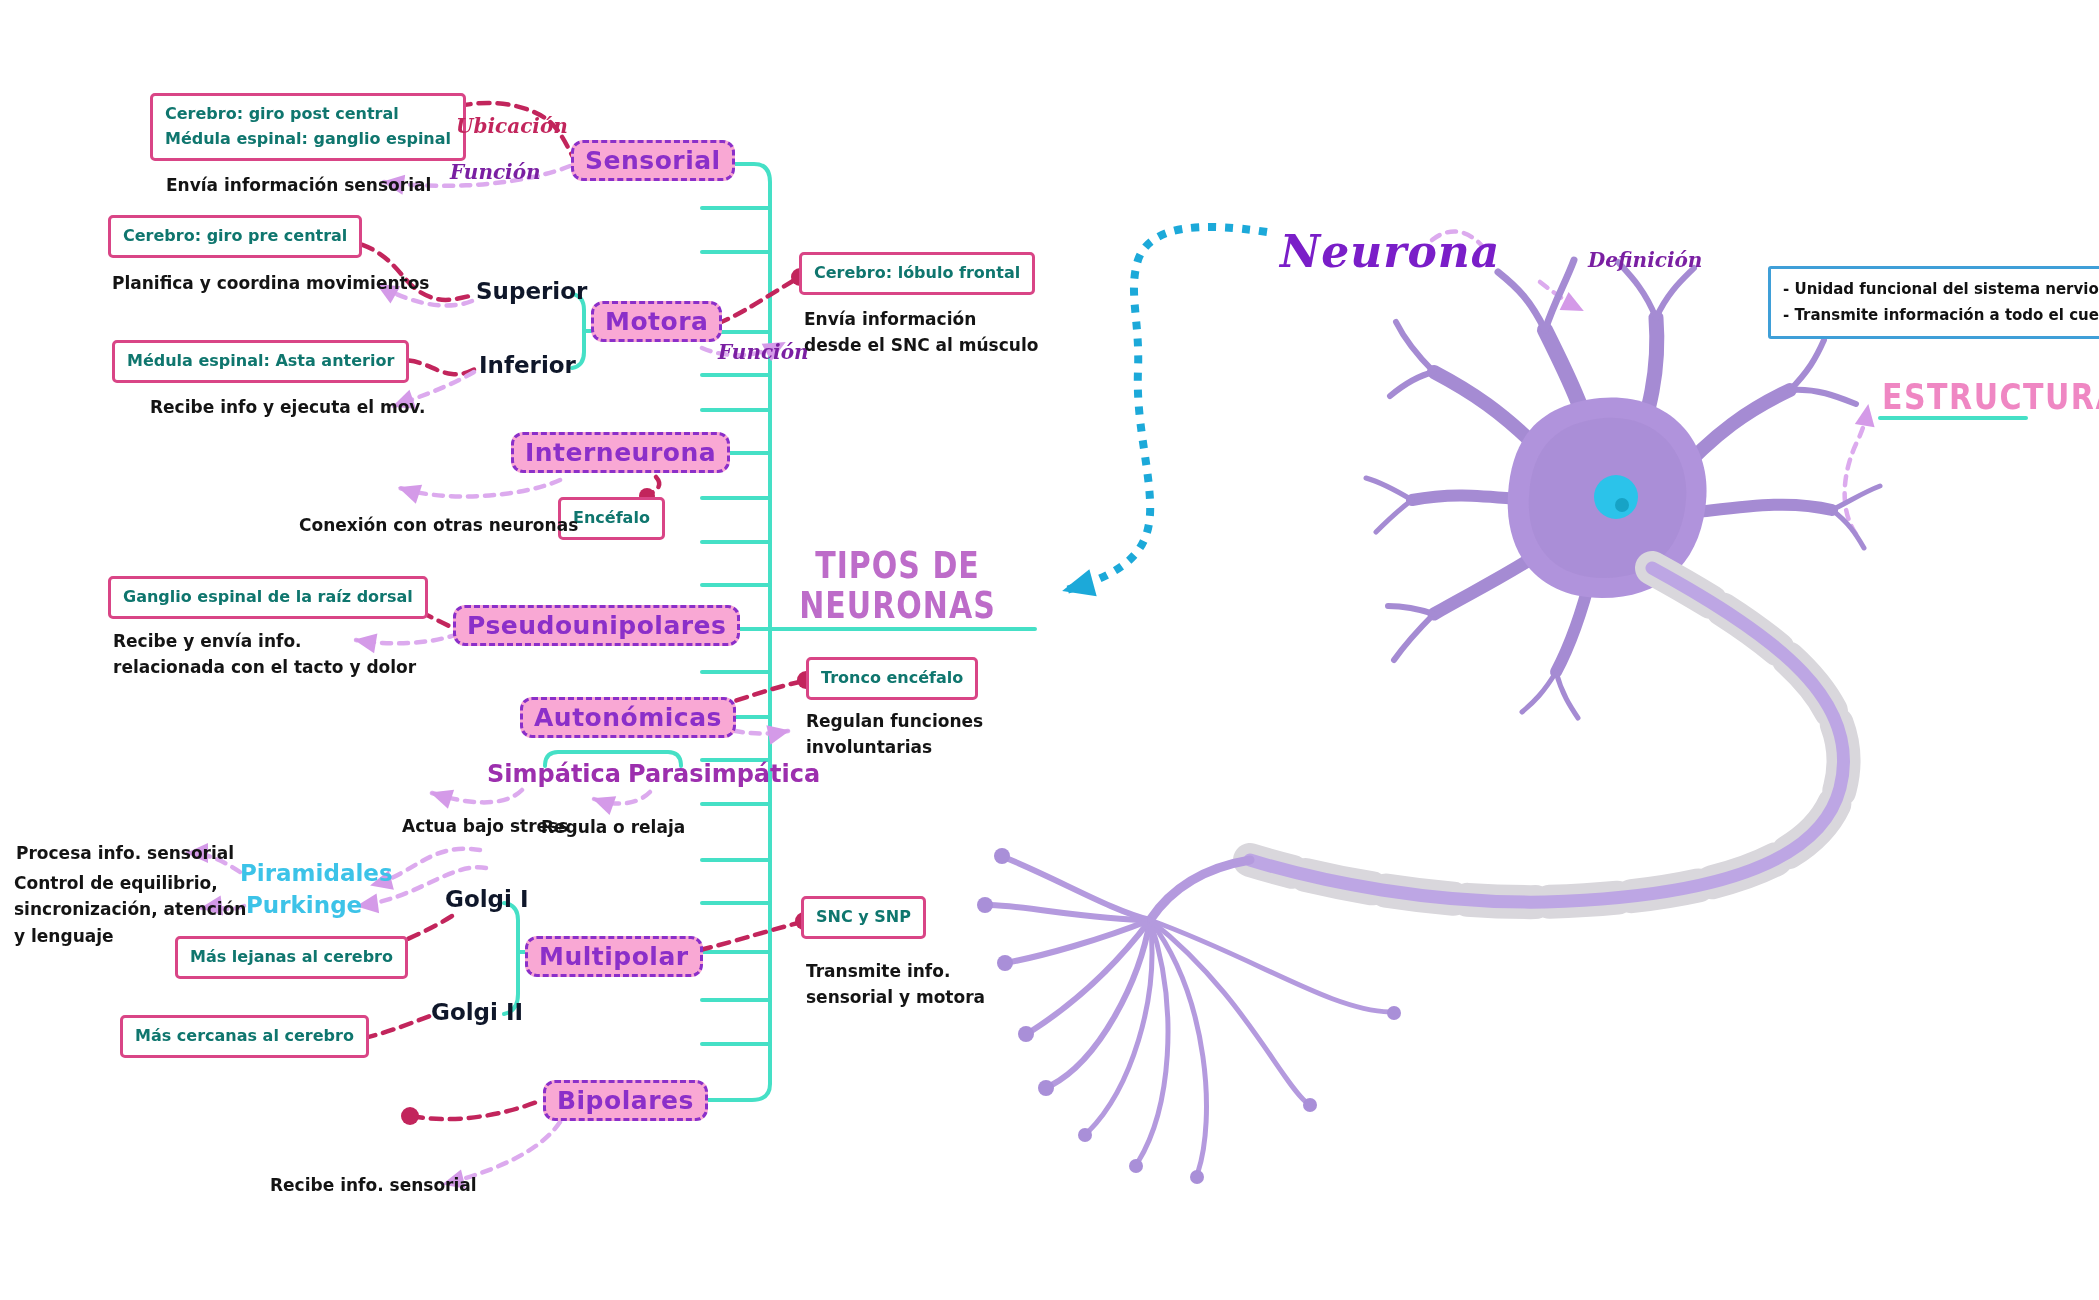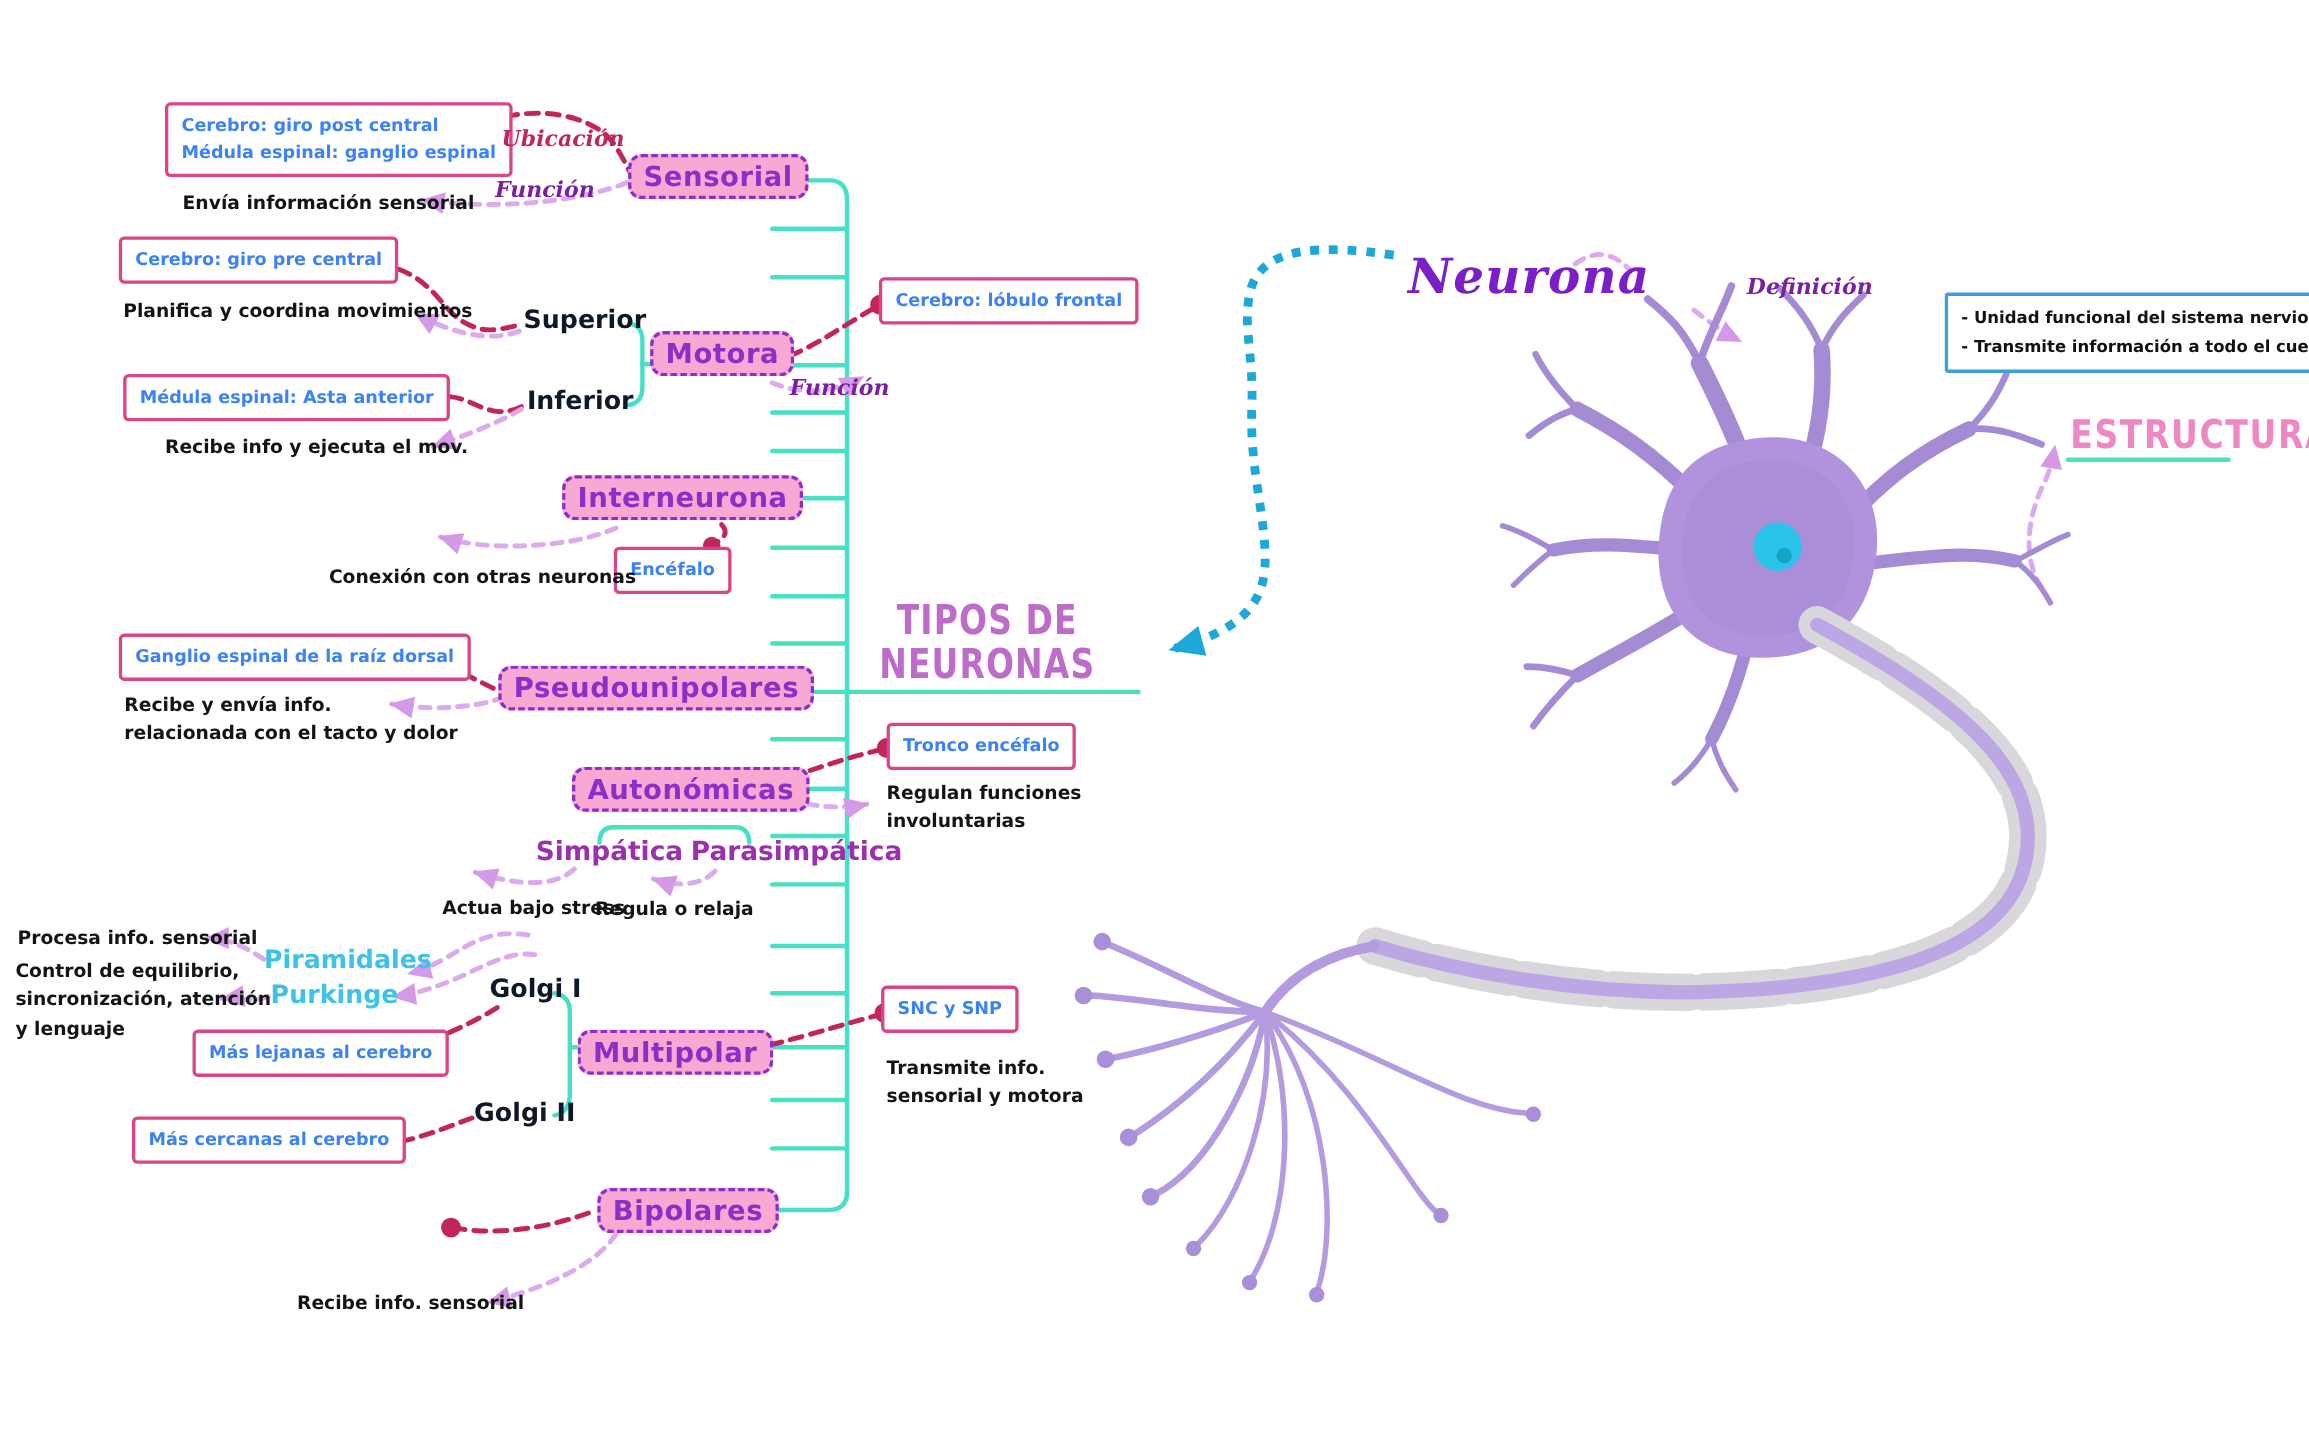--- a/index.html
+++ b/index.html
@@ -1,21 +1,21 @@
 <!DOCTYPE html>
 <html><head>
 <meta charset="utf-8">
 <style>
   html,body{margin:0;padding:0;background:#ffffff;}
   #canvas{position:relative;width:2099px;height:1300px;background:#ffffff;overflow:hidden;
           font-family:"DejaVu Sans",sans-serif;}
   svg.layer{position:absolute;left:0;top:0;z-index:1;}
   .el{position:absolute;z-index:2;}
   .pinkbox{border:3px solid #d94586;border-radius:5px;background:#fff;padding:6px 12px;
-           font-weight:bold;font-size:16px;line-height:1.55;color:#3b82f6;white-space:nowrap;}
+           font-weight:bold;font-size:16px;line-height:1.55;color:#0f766e;white-space:nowrap;}
   .bluebox{border:3px solid #3f9fd8;border-radius:3px;background:#fff;padding:8px 12px;
            font-weight:bold;font-size:15px;line-height:1.7;color:#121212;white-space:nowrap;}
   .node{border:3px dashed #8b2fc9;border-radius:12px;background:#f9a8d4;padding:3px 11px;
         font-weight:bold;font-size:25px;color:#8b2fc9;letter-spacing:.5px;white-space:nowrap;}
   .note{font-weight:bold;font-size:17px;line-height:1.55;color:#141414;white-space:nowrap;}
   .it-crimson{font-family:"DejaVu Serif",serif;font-style:italic;font-weight:bold;
               font-size:20px;color:#c2255c;white-space:nowrap;}
   .it-purple{font-family:"DejaVu Serif",serif;font-style:italic;font-weight:bold;
              font-size:20px;color:#7a1fa2;white-space:nowrap;}
   .sub{font-weight:bold;font-size:23px;color:#0f172a;white-space:nowrap;}
@@ -210,20 +210,24 @@
 
   <div class="el pinkbox" style="left:108px;top:215px;">Cerebro: giro pre central</div>
   <div class="el note" style="left:112px;top:270px;">Planifica y coordina movimientos</div>
   <div class="el sub" style="left:476px;top:278px;">Superior</div>
   <div class="el sub" style="left:479px;top:352px;">Inferior</div>
   <div class="el pinkbox" style="left:112px;top:340px;">Médula espinal: Asta anterior</div>
   <div class="el note" style="left:150px;top:394px;">Recibe info y ejecuta el mov.</div>
   <div class="el node" style="left:591px;top:301px;">Motora</div>
   <div class="el it-purple" style="left:718px;top:340px;">Función</div>
   <div class="el pinkbox" style="left:799px;top:252px;">Cerebro: lóbulo frontal</div>
+  <div class="el note" style="left:804px;top:306px;">
+    <div>Envía información</div>
+    <div>desde el SNC al músculo</div>
+  </div>
 
   <div class="el node" style="left:511px;top:432px;">Interneurona</div>
   <div class="el pinkbox" style="left:558px;top:497px;">Encéfalo</div>
   <div class="el note" style="left:299px;top:512px;">Conexión con otras neuronas</div>
 
   <div class="el pinkbox" style="left:108px;top:576px;">Ganglio espinal de la raíz dorsal</div>
   <div class="el note" style="left:113px;top:628px;">
     <div>Recibe y envía info.</div>
     <div>relacionada con el tacto y dolor</div>
   </div>

